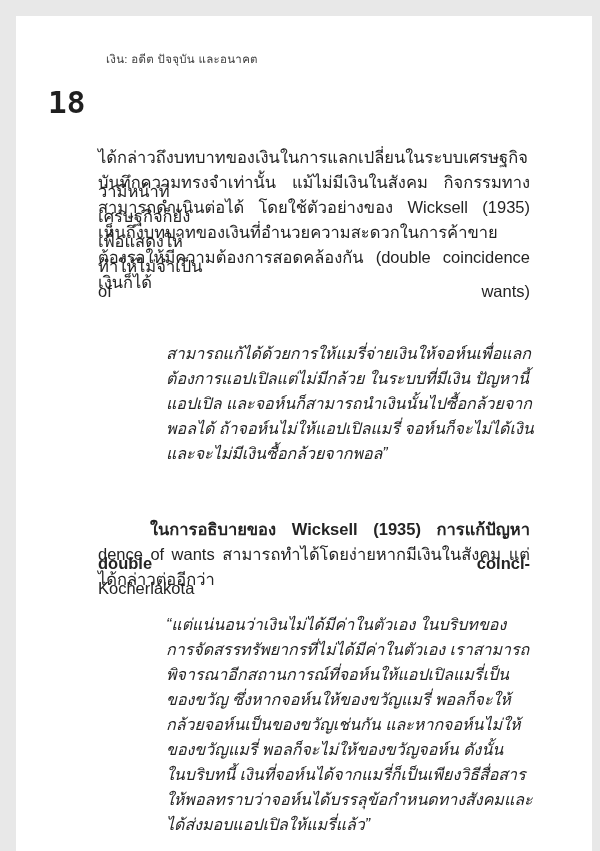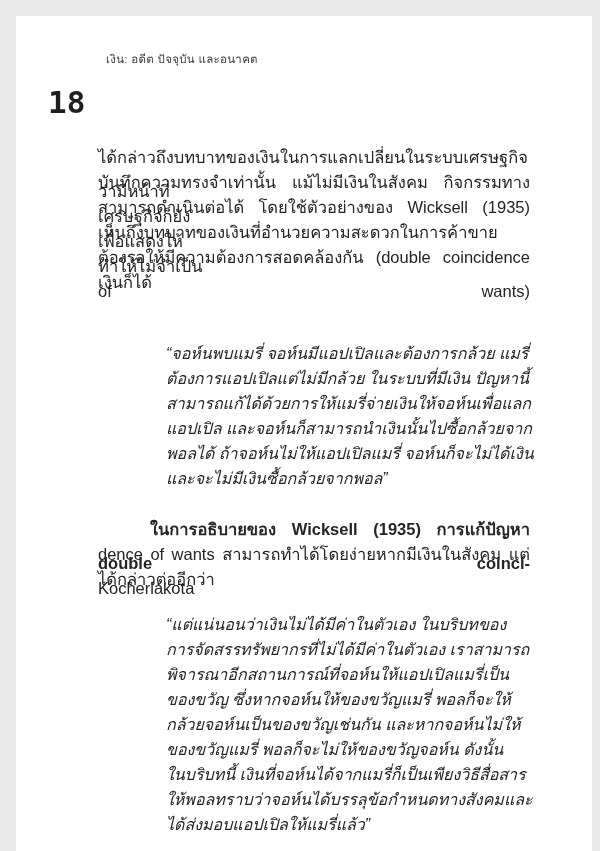--- a/index.html
+++ b/index.html
@@ -64,23 +64,22 @@
   <div id="para1" class="text-block body-para">
       <div class="text-line">ได้กล่าวถึงบทบาทของเงินในการแลกเปลี่ยนในระบบเศรษฐกิจว่ามีหน้าที่</div>
       <div class="text-line">บันทึกความทรงจำเท่านั้น แม้ไม่มีเงินในสังคม กิจกรรมทางเศรษฐกิจก็ยัง</div>
       <div class="text-line">สามารถดำเนินต่อได้ โดยใช้ตัวอย่างของ Wicksell (1935) เพื่อแสดงให้</div>
       <div class="text-line">เห็นถึงบทบาทของเงินที่อำนวยความสะดวกในการค้าขาย ทำให้ไม่จำเป็น</div>
       <div class="text-line">ต้องรอให้มีความต้องการสอดคล้องกัน (double coincidence of wants)</div>
       <div class="text-line last">เงินก็ได้</div>
     </div>
 
   <div id="quote1" class="text-block block-quote">
-      <div class="text-line">“จอห์นพบแมรี่ จอห์นมีแอปเปิลและต้องการกล้วย แมรี่</div>
+      <div class="text-line">สามารถแก้ได้ด้วยการให้แมรี่จ่ายเงินให้จอห์นเพื่อแลก</div>
       <div class="text-line">ต้องการแอปเปิลแต่ไม่มีกล้วย ในระบบที่มีเงิน ปัญหานี้</div>
-      <div class="text-line">สามารถแก้ได้ด้วยการให้แมรี่จ่ายเงินให้จอห์นเพื่อแลก</div>
       <div class="text-line">แอปเปิล และจอห์นก็สามารถนำเงินนั้นไปซื้อกล้วยจาก</div>
       <div class="text-line">พอลได้ ถ้าจอห์นไม่ให้แอปเปิลแมรี่ จอห์นก็จะไม่ได้เงิน</div>
       <div class="text-line last">และจะไม่มีเงินซื้อกล้วยจากพอล”</div>
     </div>
 
   <div id="para2" class="text-block body-para indent-first">
       <div class="text-line">ในการอธิบายของ Wicksell (1935) การแก้ปัญหา double coinci-</div>
       <div class="text-line">dence of wants สามารถทำได้โดยง่ายหากมีเงินในสังคม แต่ Kocherlakota</div>
       <div class="text-line last">ได้กล่าวต่ออีกว่า</div>
     </div>

